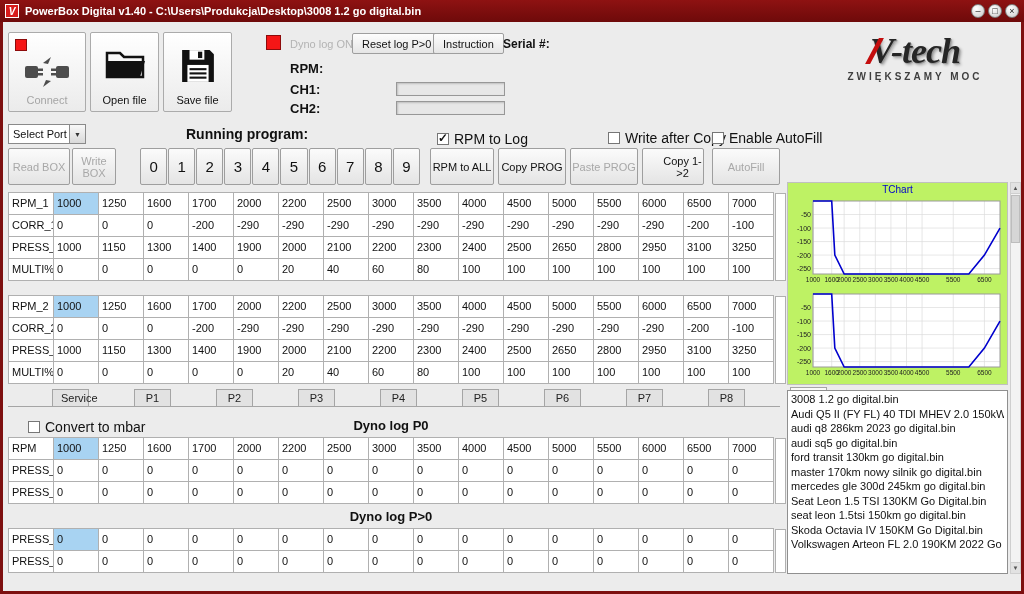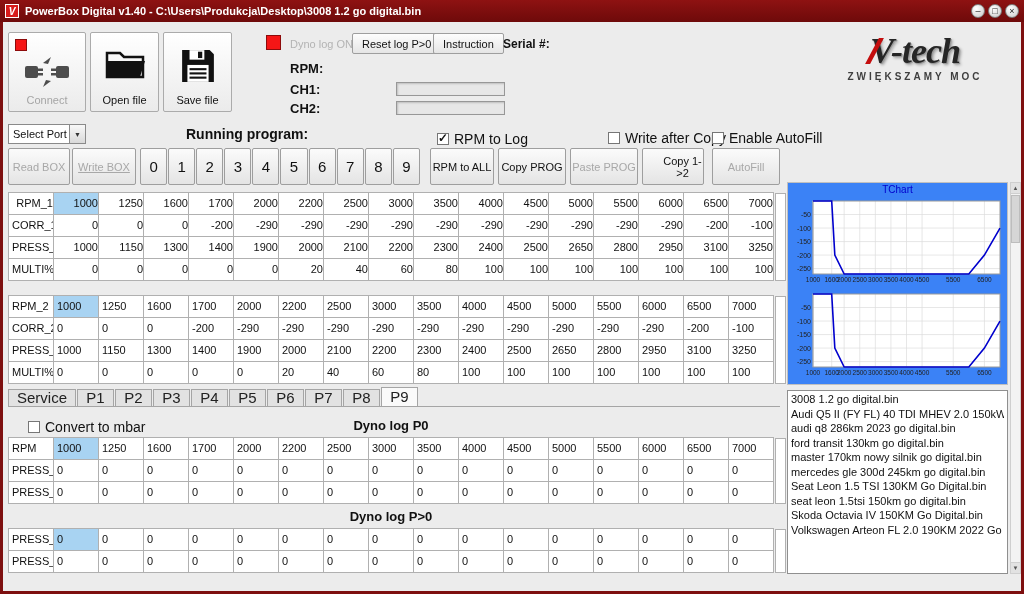--- a/index.html
+++ b/index.html
@@ -59,52 +59,52 @@
   #cb-writeaftercopy{left:608px;top:130px;}
   #cb-enableautofill{left:712px;top:130px;}
   #cb-convertmbar{left:28px;top:419px;}
   .cbox{width:12px;height:12px;background:#fff;border:1px solid #767676;position:relative;flex:0 0 12px;}
   .cbox.checked::after{content:"✓";position:absolute;left:0;top:-3px;font-size:12px;font-weight:bold;color:#111;}
 
   
   .abtn{position:absolute;top:148px;height:37px;background:linear-gradient(#fbfbfb,#e4e4e4);border:1px solid #9e9e9e;border-radius:2px;font-size:11px;font-family:"Liberation Sans",sans-serif;cursor:pointer;color:#111;}
   .abtn.disabled{color:#a8a8a8;}
   #btn-readbox{left:8px;width:62px;}
-  #btn-writebox{left:72px;width:64px;text-decoration:underline;}
+  #btn-writebox{left:72px;width:44px;}
   #digits{position:absolute;left:140px;top:148px;width:280px;height:37px;display:flex;gap:1px;}
   #digits .digit{position:static;flex:1;height:37px;font-size:15px;}
   #btn-rpmtoall{left:430px;width:64px;}
   #btn-copyprog{left:498px;width:68px;}
   #btn-pasteprog{left:570px;width:68px;}
   #btn-copy12{left:642px;width:62px;padding-left:19px;}
   #btn-autofill{left:712px;width:68px;}
 
   
   .dtable{position:absolute;left:8px;width:766px;background:#fff;border-top:1px solid #b0b0b0;border-left:1px solid #b0b0b0;}
   .trow{display:grid;grid-template-columns:45px repeat(16,45px);}
   .tlab,.tcell{height:22px;line-height:21px;border-right:1px solid #b0b0b0;border-bottom:1px solid #b0b0b0;padding-left:3px;font-size:11px;background:#fff;overflow:hidden;white-space:nowrap;}
   .tcell.hl{background:#a8d3f2;}
   .tstrip{position:absolute;top:0;right:-12px;bottom:0;width:11px;background:#fff;border:1px solid #b0b0b0;}
-  #table1{top:192px;text-align:right;}
+  #table1{top:192px;}
   #table2{top:295px;}
   #table-p0{top:437px;}
   #table-pgt0{top:528px;}
 
   
   #tabbar{position:absolute;left:8px;top:388px;width:772px;height:19px;display:flex;align-items:flex-end;border-bottom:1px solid #a5a5a5;}
-  .tab{height:17px;line-height:16px;min-width:37px;padding:0 8px;background:#e2e2e2;border:1px solid #a5a5a5;border-bottom:none;margin-right:1px;font-size:15px;text-align:center;cursor:pointer;color:#222;}
+  .tab{height:17px;line-height:16px;min-width:37px;padding:0 8px;background:#e2e2e2;border:1px solid #a5a5a5;border-bottom:none;margin-right:1px;font-size:11px;text-align:center;cursor:pointer;color:#222;margin-left:44px;}
   .tab.active{background:#fafafa;height:19px;line-height:18px;}
 
   
   .dyno-title{position:absolute;left:8px;width:766px;text-align:center;font-weight:bold;font-size:13px;}
   #dyno-p0-title{top:418px;}
   #dyno-pgt0-title{top:509px;}
 
   
-  #chart-panel{position:absolute;left:787px;top:182px;width:221px;height:203px;background:#3b82f6;border:1px solid #c0c0c0;overflow:hidden;}
+  #chart-panel{position:absolute;left:787px;top:182px;width:221px;height:203px;background:#bef264;border:1px solid #c0c0c0;overflow:hidden;}
   #chart-title{color:#0000cc;font-size:10px;text-align:center;height:13px;line-height:13px;}
   #chart-panel svg{display:block;width:219px;height:93px;}
   .cgrid{stroke:#dcdcdc;stroke-width:0.7;}
   .cframe{fill:none;stroke:#9a9a9a;stroke-width:1;}
   .cline{fill:none;stroke:#0000cd;stroke-width:1.6;}
   .cxt{font-size:6.5px;text-anchor:middle;fill:#222;font-family:"Liberation Sans",sans-serif;}
   .cyt{font-size:7px;text-anchor:end;fill:#222;font-family:"Liberation Sans",sans-serif;}
   #file-list{position:absolute;left:787px;top:390px;width:221px;height:184px;background:#fff;border:1px solid #8f8f8f;overflow:hidden;padding:1px 3px;}
   .fitem{font-size:11px;line-height:14.5px;white-space:nowrap;overflow:hidden;cursor:pointer;}
 
@@ -570,20 +570,21 @@
       <line class="cgrid" x1="25" y1="72.5925925925926" x2="212" y2="72.5925925925926"></line>
       <text class="cyt" x="23" y="75.0925925925926">-250</text>
       <rect class="cframe" x="25" y="5" width="187" height="73"></rect>
       <polyline class="cline" style="stroke:#0000cd" points="25,5 32.791666666666664,5 43.7,5 46.81666666666666,59.07407407407407 56.166666666666664,78 62.4,78 71.75,78 87.33333333333333,78 102.91666666666667,78 118.5,78 134.08333333333334,78 149.66666666666666,78 165.25,78 180.83333333333334,78 196.41666666666666,59.07407407407407 212,32.03703703703704"></polyline>
     </svg>
 </div>
 <div id="file-list">
     <div class="fitem">3008 1.2 go digital.bin</div>
     <div class="fitem">Audi Q5 II (FY FL) 40 TDI MHEV 2.0 150kW 204KM (</div>
     <div class="fitem">audi q8 286km 2023 go digital.bin</div>
+    <div class="fitem">audi sq5 go digital.bin</div>
     <div class="fitem">ford transit 130km go digital.bin</div>
     <div class="fitem">master 170km nowy silnik go digital.bin</div>
     <div class="fitem">mercedes gle 300d 245km go digital.bin</div>
     <div class="fitem">Seat Leon 1.5 TSI 130KM Go Digital.bin</div>
     <div class="fitem">seat leon 1.5tsi 150km go digital.bin</div>
     <div class="fitem">Skoda Octavia IV 150KM Go Digital.bin</div>
     <div class="fitem">Volkswagen Arteon FL 2.0 190KM 2022 Go Digital Au</div>
   </div>
 <div id="vscroll">
   <div class="arr">▲</div>

